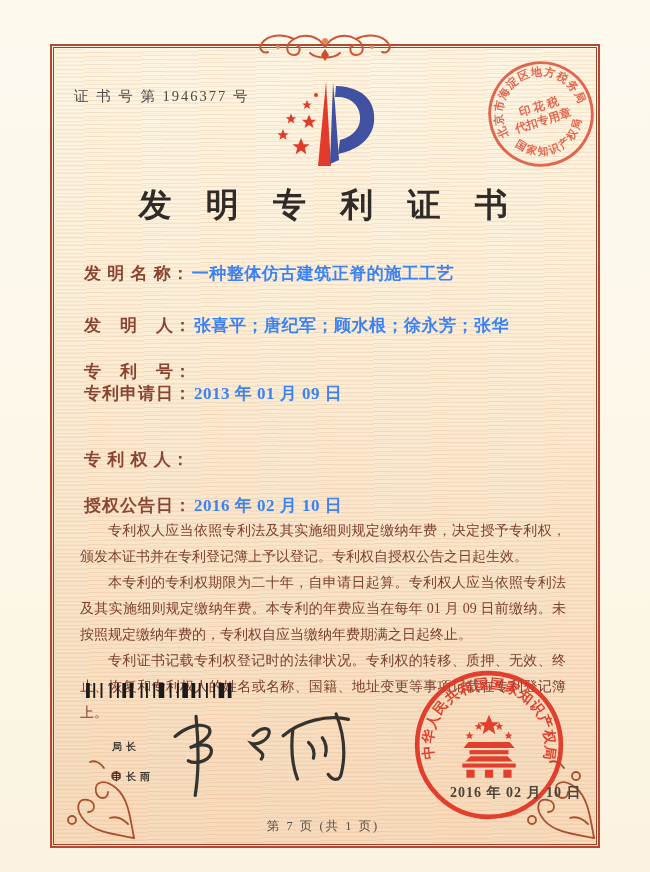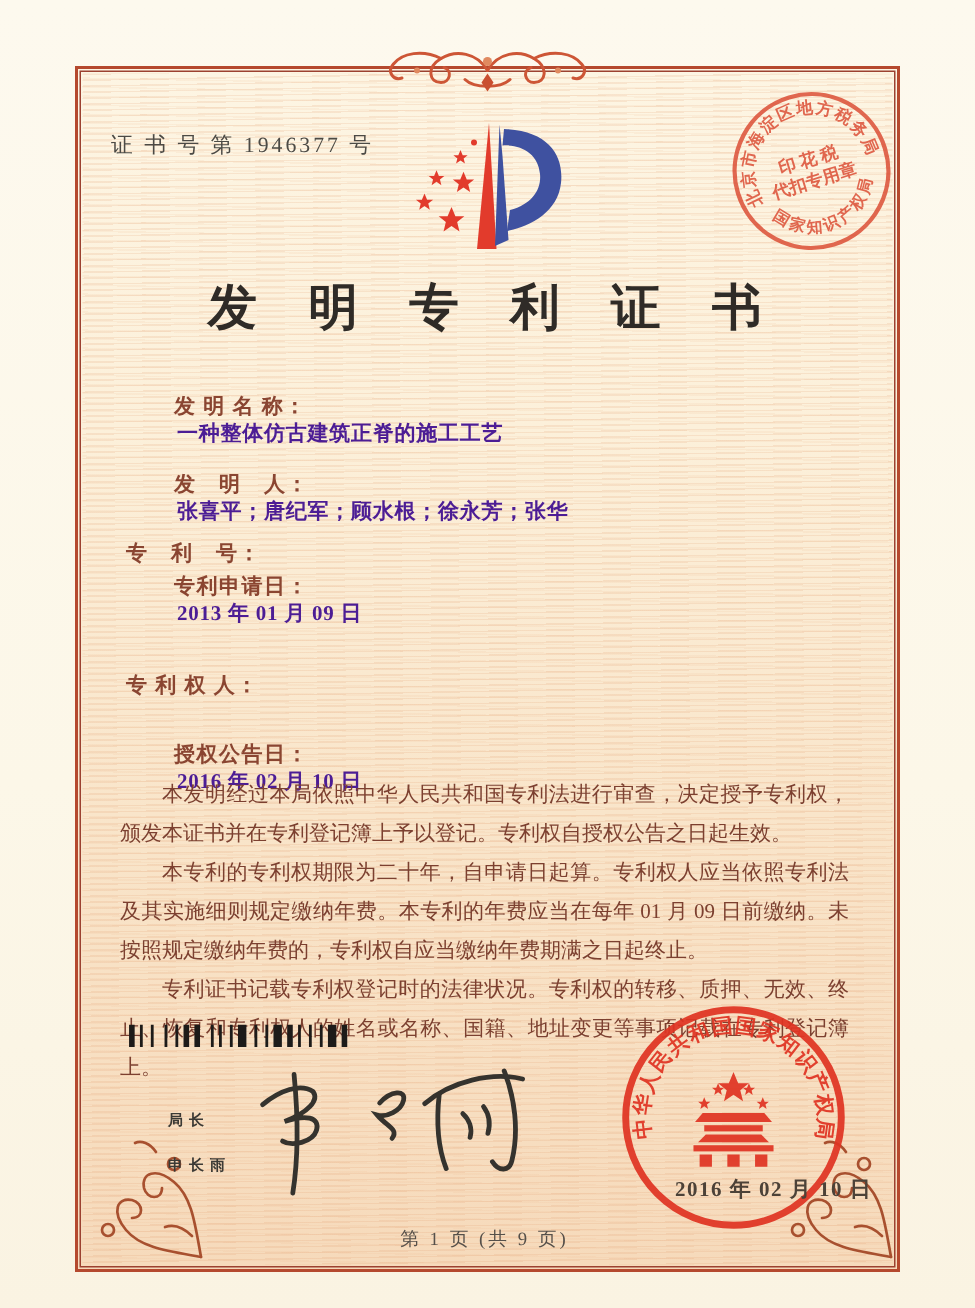--- a/index.html
+++ b/index.html
@@ -17,23 +17,23 @@
   .guilloche{
     position:absolute;inset:3px;
     background:
       repeating-linear-gradient(179deg, rgba(223,146,98,.17) 0 1px, rgba(255,255,255,0) 1px 4px),
       repeating-linear-gradient(181deg, rgba(236,178,134,.12) 0 1px, rgba(255,255,255,0) 1px 6px);
   }
   .abs{position:absolute;}
   .cert-no{left:74px;top:87px;font-size:14.5px;letter-spacing:2px;color:#4c4a45;}
   .title{left:50px;top:183px;width:546px;text-align:center;font-size:33px;font-weight:600;
          letter-spacing:13px;color:#2f2b27;text-indent:13px;}
-  .field{left:84px;width:480px;display:flex;align-items:baseline;font-size:14px;font-weight:600;flex-direction:column;}
+  .field{left:84px;width:480px;display:flex;align-items:baseline;font-size:17px;font-weight:600;}
   .field .lab{color:#8a4531;white-space:pre;letter-spacing:1px;flex:0 0 auto;}
-  .field .val{color:#4c1d95;letter-spacing:.5px;padding-left:2px;margin-left:32px;}
+  .field .val{color:#3b82f6;letter-spacing:.5px;padding-left:2px;}
   .body-text{left:80px;top:518px;width:486px;font-size:14px;line-height:26px;
              color:#7c4030;text-align:justify;}
   .body-text p{margin:0;text-indent:2em;}
   .signer{left:112px;color:#3c3a35;font-size:10px;letter-spacing:4px;font-weight:600;}
   .grant-date{left:450px;top:784px;font-size:14px;color:#4c4238;letter-spacing:1px;font-weight:600;}
   .footer{left:50px;top:818px;width:546px;text-align:center;font-size:12.5px;color:#56504a;letter-spacing:2px;}
   .stamp-box{left:483px;top:56px;width:116px;height:116px;transform:rotate(-17deg);opacity:.8;}
   .seal-box{left:412px;top:668px;width:154px;height:154px;opacity:.92;}
   .sig-box{left:160px;top:706px;width:205px;height:92px;}
   .logo-box{left:268px;top:74px;width:122px;height:104px;}
@@ -149,21 +149,21 @@
 </div>
 <div class="abs field" style="top:448px;text-align:center;">
   <span class="lab">专 利 权 人：</span>
 </div>
 <div class="abs field" style="top:494px;">
   <span class="lab">授权公告日：</span>
   <span class="val">2016 年 02 月 10 日</span>
 </div>
 
 <div class="abs body-text">
-  <p>本发明经过本局依照中华人民共和国专利法进行审查，决定授予专利权，颁发本证书并在专利登记簿上予以登记。专利权自授权公告之日起生效。</p>
+  <p>专利权人应当依照专利法及其实施细则规定缴纳年费，决定授予专利权，颁发本证书并在专利登记簿上予以登记。专利权自授权公告之日起生效。</p>
   <p>本专利的专利权期限为二十年，自申请日起算。专利权人应当依照专利法及其实施细则规定缴纳年费。本专利的年费应当在每年 01 月 09 日前缴纳。未按照规定缴纳年费的，专利权自应当缴纳年费期满之日起终止。</p>
   <p>专利证书记载专利权登记时的法律状况。专利权的转移、质押、无效、终止、恢复和专利权人的姓名或名称、国籍、地址变更等事项记载在专利登记簿上。</p>
 </div>
 
 <div class="abs" style="left:85px;top:683px;">
   <svg id="barcode-svg" viewBox="0 0 160 15" width="166" height="15" preserveAspectRatio="none">
       <rect x="1" y="0" width="3.6" height="15" fill="#1d1b19"></rect>
       <rect x="8" y="0" width="1.8" height="15" fill="#1d1b19"></rect>
       <rect x="15" y="0" width="1.8" height="15" fill="#1d1b19"></rect>
       <rect x="23.8" y="0" width="1.8" height="15" fill="#1d1b19"></rect>
@@ -224,13 +224,13 @@
       <rect x="-19" y="-2" width="38" height="4"></rect>
       <path d="M-23,9 L23,9 L18,4 L-18,4 Z"></path>
       <rect x="-26" y="11" width="52" height="4"></rect>
       <path d="M-22,17 h8 v8 h-8 z M-4,17 h8 v8 h-8 z M14,17 h8 v8 h-8 z"></path>
     </g>
   </svg>
 </div>
 
 <div class="abs grant-date">2016 年 02 月 10 日</div>
 
-<div class="abs footer">第 1 页 (共 9 页)</div>
+<div class="abs footer">第 7 页 (共 1 页)</div>
 
 </body></html>

